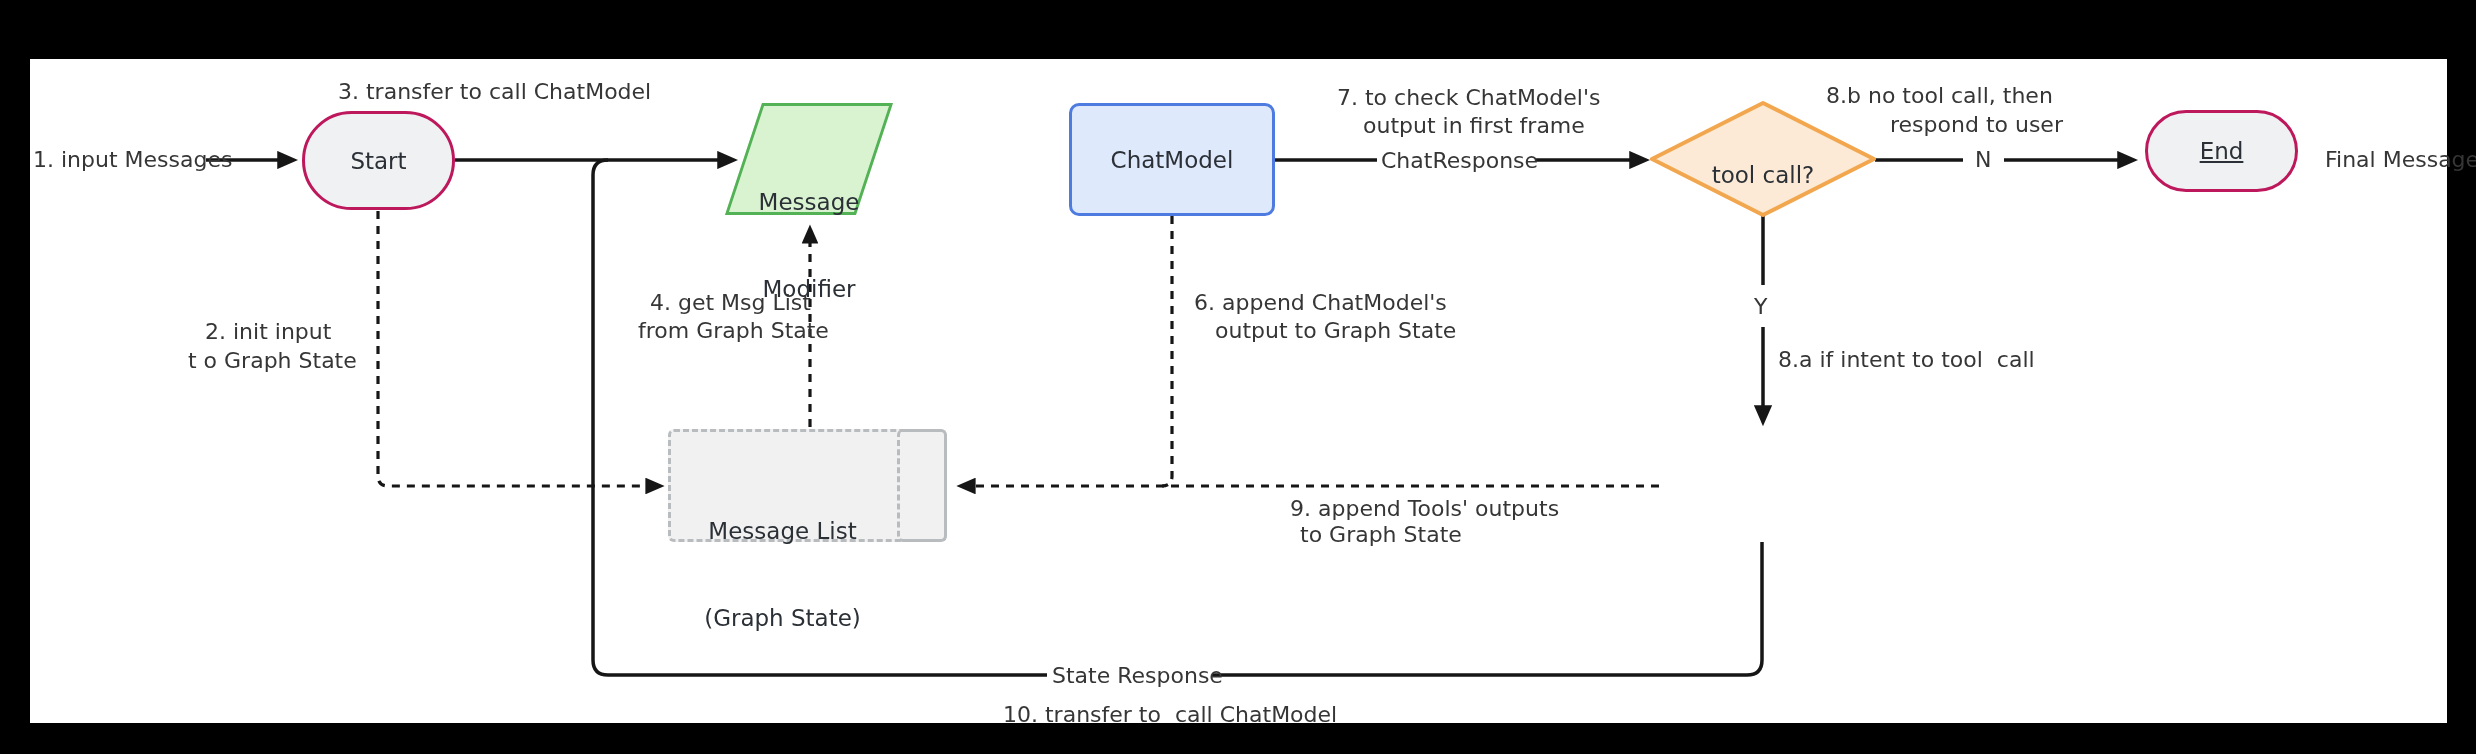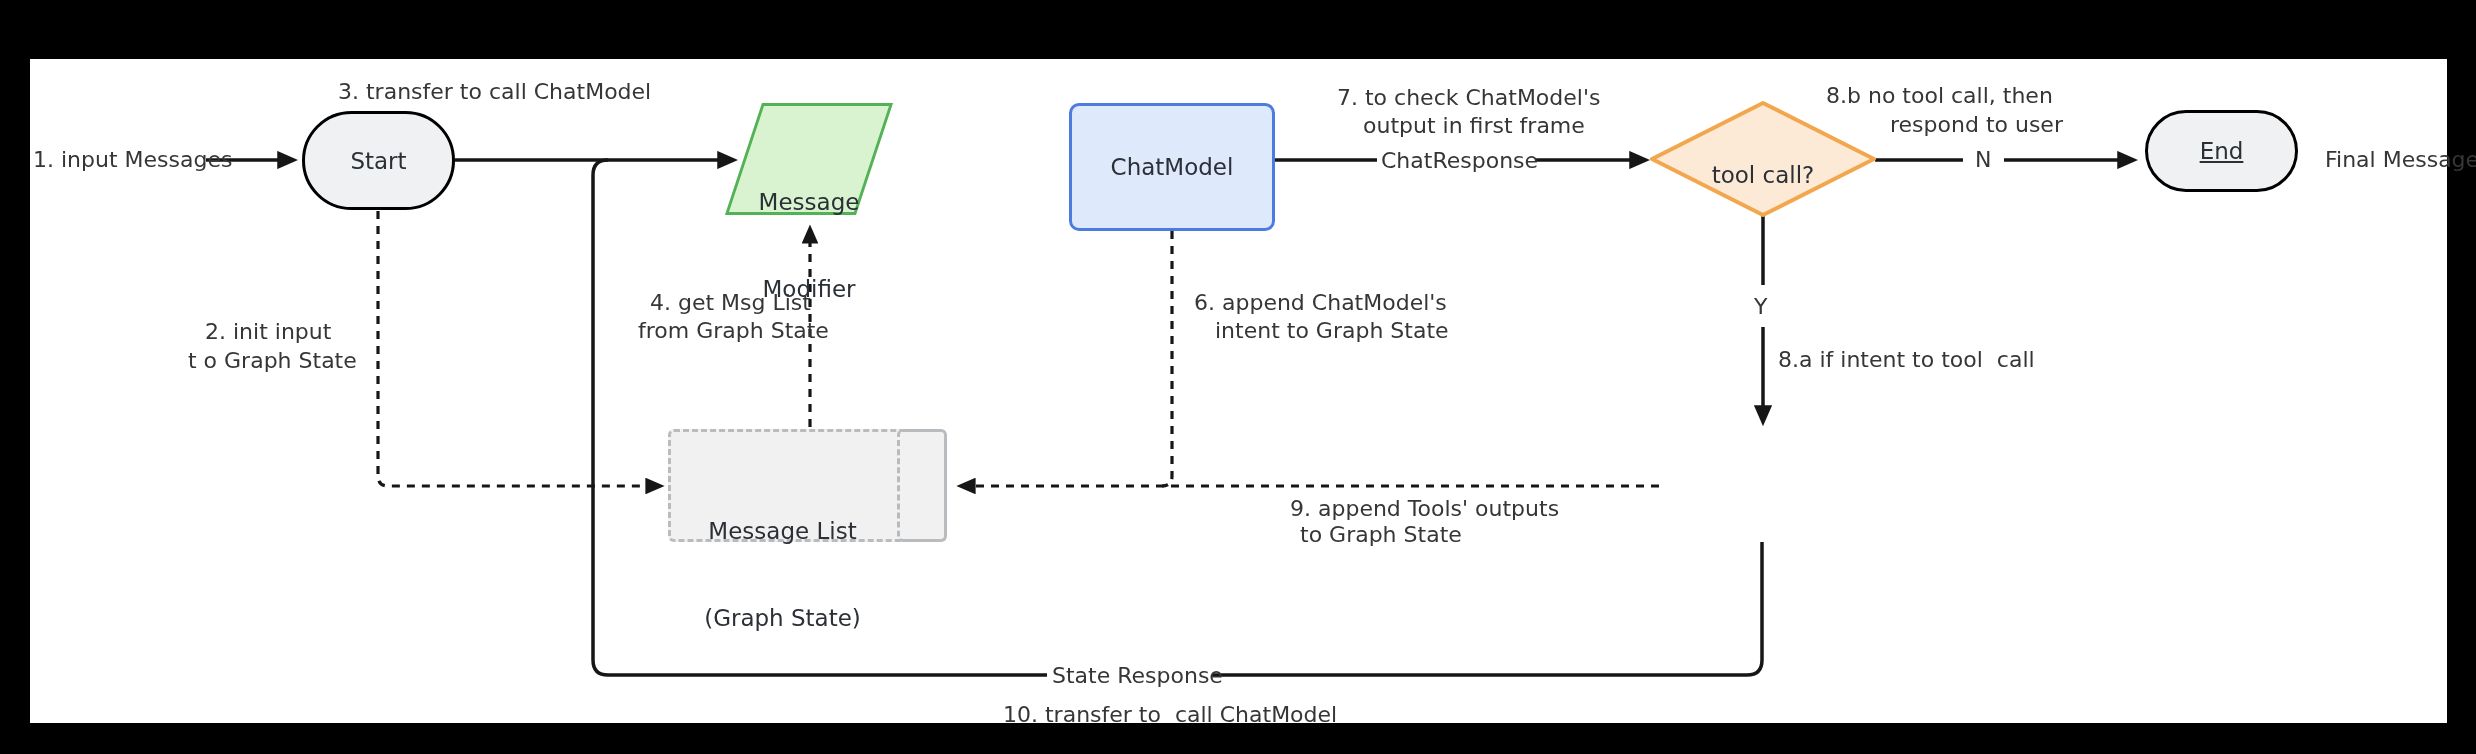--- a/index.html
+++ b/index.html
@@ -1,21 +1,21 @@
 <!DOCTYPE html>
 <html><head>
 <meta charset="utf-8">
 <style>
   html,body{margin:0;padding:0;background:#000;}
   .stage{position:relative;width:2476px;height:754px;background:#000;overflow:hidden;
          font-family:"DejaVu Sans","Liberation Sans",sans-serif;}
   .canvas{position:absolute;left:30px;top:59px;width:2417px;height:664px;background:#ffffff;}
   .node{position:absolute;display:flex;align-items:center;justify-content:center;
         box-sizing:border-box;font-size:23px;color:#2b3036;}
-  .stadium{background:#f0f1f2;border:3px solid #000000;border-radius:52px;}
+  .stadium{background:#f0f1f2;border:3px solid #be185d;border-radius:52px;}
   .bluebox{background:#dfe9fc;border:3px solid #4e7be0;border-radius:10px;}
   .para{position:absolute;background:#d9f3d1;border:3px solid #53b156;
         transform:skewX(-18.3deg);transform-origin:top left;box-sizing:border-box;}
   .mlbox{position:absolute;background:#f1f1f2;border:3px dashed #b9bcbe;border-radius:6px;box-sizing:border-box;}
   .mlslot{position:absolute;border:3px dashed #b9bcbe;border-radius:6px;box-sizing:border-box;background:transparent;}
   .lbl{position:absolute;font-size:22px;line-height:29px;color:#363636;white-space:pre;}
   .lbl.center{text-align:center;}
   .nodelbl{position:absolute;font-size:23px;line-height:29px;color:#2b3036;text-align:center;white-space:pre;}
   svg.wires{position:absolute;left:0;top:0;pointer-events:none;}
 </style>
@@ -53,21 +53,21 @@
     <div class="node stadium" style="left:272px;top:52px;width:153px;height:99px;">
       <span>Start</span>
     </div>
 
     <div class="para" style="left:732px;top:44px;width:131px;height:112px;"></div>
     <div class="nodelbl" style="left:699px;top:71px;width:160px;">
       <div>Message</div>
       <div>Modifier</div>
     </div>
 
-    <div class="node bluebox" style="left:1039px;top:44px;width:206px;height:128px;">
+    <div class="node bluebox" style="left:1039px;top:44px;width:206px;height:113px;">
       <span>ChatModel</span>
     </div>
 
     <svg style="position:absolute;left:1616px;top:38px;" width="234" height="125" viewBox="0 0 234 125">
       <polygon points="6,62 117,6 228,62 117,118" fill="#fcead6" stroke="#f2a74e" stroke-width="4" stroke-linejoin="round"></polygon>
     </svg>
     <div class="nodelbl" style="left:1622px;top:86px;width:222px;margin-top:16px;">tool call?</div>
 
     <div class="node stadium" style="left:2115px;top:51px;width:153px;height:82px;text-decoration:underline;">
       <span>End</span>
@@ -86,21 +86,21 @@
     <div class="lbl" style="left:175px;top:258px;">2. init input</div>
     <div class="lbl" style="left:158px;top:287px;">t o Graph State</div>
 
     <div class="lbl" style="left:308px;top:18px;">3. transfer to call ChatModel</div>
 
     <div class="lbl" style="left:620px;top:229px;">4. get Msg List</div>
     <div class="lbl" style="left:608px;top:257px;">from Graph State</div>
 
 
     <div class="lbl" style="left:1164px;top:229px;">6. append ChatModel's</div>
-    <div class="lbl" style="left:1185px;top:257px;">intent to Graph State</div>
+    <div class="lbl" style="left:1185px;top:257px;">output to Graph State</div>
 
     <div class="lbl" style="left:1307px;top:24px;">7. to check ChatModel's</div>
     <div class="lbl" style="left:1333px;top:52px;">output in first frame</div>
 
     <div class="lbl" style="left:1351px;top:87px;">ChatResponse</div>
 
     <div class="lbl" style="left:1796px;top:22px;">8.b no tool call, then</div>
     <div class="lbl" style="left:1860px;top:51px;">respond to user</div>
 
     <div class="lbl" style="left:1945px;top:86px;">N</div>

